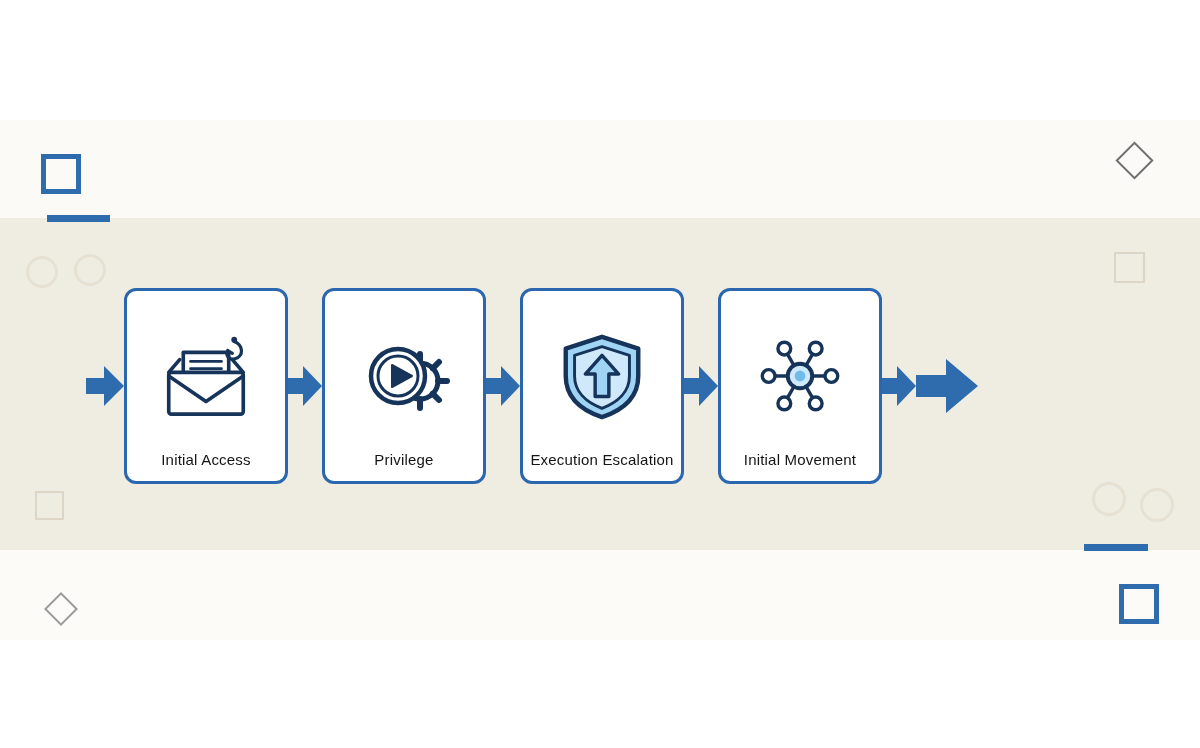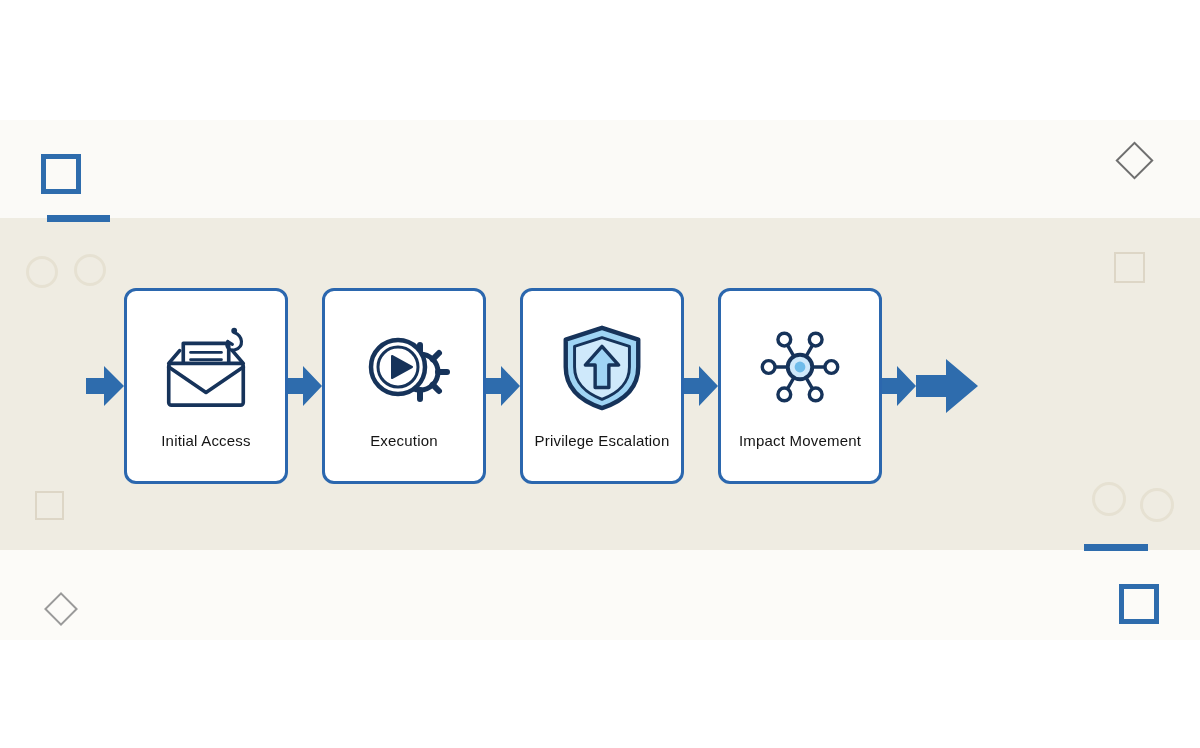--- a/index.html
+++ b/index.html
@@ -21,21 +21,21 @@
   }
   .card{
     width:164px;height:196px;box-sizing:border-box;
     background:#ffffff;border:3px solid #2b67ae;border-radius:12px;
     display:flex;flex-direction:column;align-items:center;
     flex:0 0 auto;
   }
   .icon-wrap{flex:1;display:flex;align-items:center;justify-content:center;padding-top:10px;}
   .stage-label{
     font-size:15px;color:#141414;letter-spacing:.2px;
-    padding-bottom:32px;white-space:nowrap;
+    padding-bottom:13px;white-space:nowrap;
   }
   .arrow{flex:0 0 auto;display:flex;align-items:center;}
   .arrow svg{display:block;}
   .arrow path{fill:#2e6cad;}
 
   
   .deco{position:absolute;}
   .sq-blue{width:30px;height:30px;border:5px solid #2e6cad;background:transparent;}
   .bar-blue{background:#2e6cad;}
   .diamond{border:2.5px solid #6f6f6f;transform:rotate(45deg);background:transparent;}
@@ -98,38 +98,38 @@
   <div class="card">
     <div class="icon-wrap">
       <svg width="100" height="90" viewBox="0 0 100 90" fill="none" stroke="#16335a" stroke-linecap="round" stroke-linejoin="round">
         <circle cx="66" cy="50" r="18" stroke-width="5"></circle>
         <path d="M84,50 H93 M78.7,62.7 L85,69 M66,68 V77 M53.3,62.7 L47,69 M48,50 H39 M53.3,37.3 L47,31 M66,32 V23 M78.7,37.3 L85,31" stroke-width="6"></path>
         <circle cx="44" cy="45" r="27" fill="#ffffff" stroke-width="4.5"></circle>
         <circle cx="44" cy="45" r="20" stroke-width="3"></circle>
         <path d="M38,34 L58,45 38,56 Z" fill="#16335a" stroke="#16335a" stroke-width="2"></path>
       </svg>
     </div>
-    <div class="stage-label">Execution</div>
+    <div class="stage-label">Privilege</div>
   </div>
 
   <div class="arrow">
     <svg width="34" height="46" viewBox="0 0 34 46">
         <path d="M0,15 H15 V3 L34,23 15,43 V31 H0 Z"></path>
       </svg>
   </div>
 
   <div class="card">
     <div class="icon-wrap">
       <svg width="98" height="92" viewBox="0 0 100 92" fill="none" stroke="#16335a" stroke-linecap="round" stroke-linejoin="round">
         <path d="M50,6 L87,18 V46 C87,68 71,81 50,88 C29,81 13,68 13,46 V18 Z" fill="#9fd4f4" stroke-width="4.5"></path>
         <path d="M50,16 L78,25 V46 C78,62 66,73 50,79 C34,73 22,62 22,46 V25 Z" fill="#cfe9fb" stroke-width="3"></path>
         <path d="M50,25 L67,44 H57 V67 H43 V44 H33 Z" fill="#9fd4f4" stroke-width="3.5"></path>
       </svg>
     </div>
-    <div class="stage-label">Privilege Escalation</div>
+    <div class="stage-label">Execution Escalation</div>
   </div>
 
   <div class="arrow">
     <svg width="34" height="46" viewBox="0 0 34 46">
         <path d="M0,15 H15 V3 L34,23 15,43 V31 H0 Z"></path>
       </svg>
   </div>
 
   <div class="card">
     <div class="icon-wrap">
@@ -138,21 +138,21 @@
         <circle cx="82" cy="46" r="6.5" fill="#ffffff" stroke-width="3.5"></circle>
         <circle cx="66" cy="18" r="6.5" fill="#ffffff" stroke-width="3.5"></circle>
         <circle cx="34" cy="18" r="6.5" fill="#ffffff" stroke-width="3.5"></circle>
         <circle cx="18" cy="46" r="6.5" fill="#ffffff" stroke-width="3.5"></circle>
         <circle cx="34" cy="74" r="6.5" fill="#ffffff" stroke-width="3.5"></circle>
         <circle cx="66" cy="74" r="6.5" fill="#ffffff" stroke-width="3.5"></circle>
         <circle cx="50" cy="46" r="12.5" fill="#cfe9fb" stroke-width="4"></circle>
         <circle cx="50" cy="46" r="5.5" fill="#6fbcea" stroke="none"></circle>
       </svg>
     </div>
-    <div class="stage-label">Impact Movement</div>
+    <div class="stage-label">Initial Movement</div>
   </div>
 
   <div class="arrow">
     <svg width="34" height="46" viewBox="0 0 34 46">
         <path d="M0,15 H15 V3 L34,23 15,43 V31 H0 Z"></path>
       </svg>
   </div>
 
 
   <div class="arrow">

